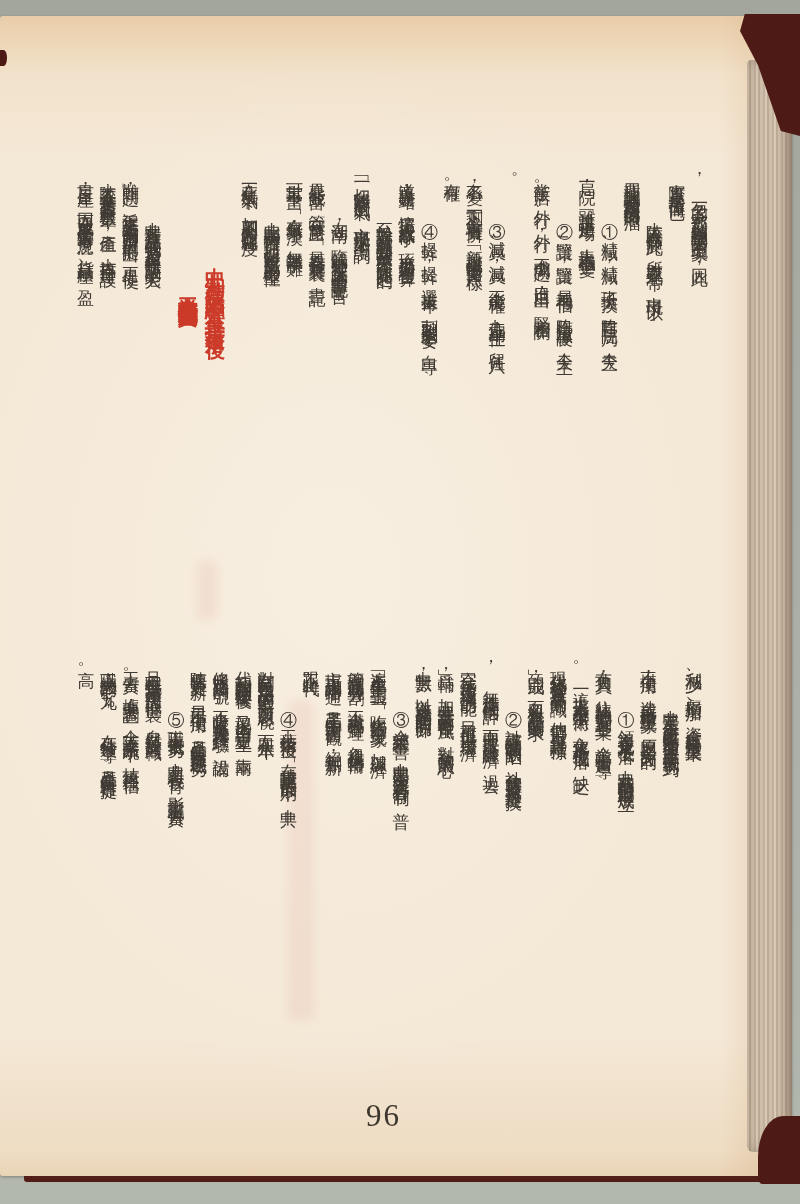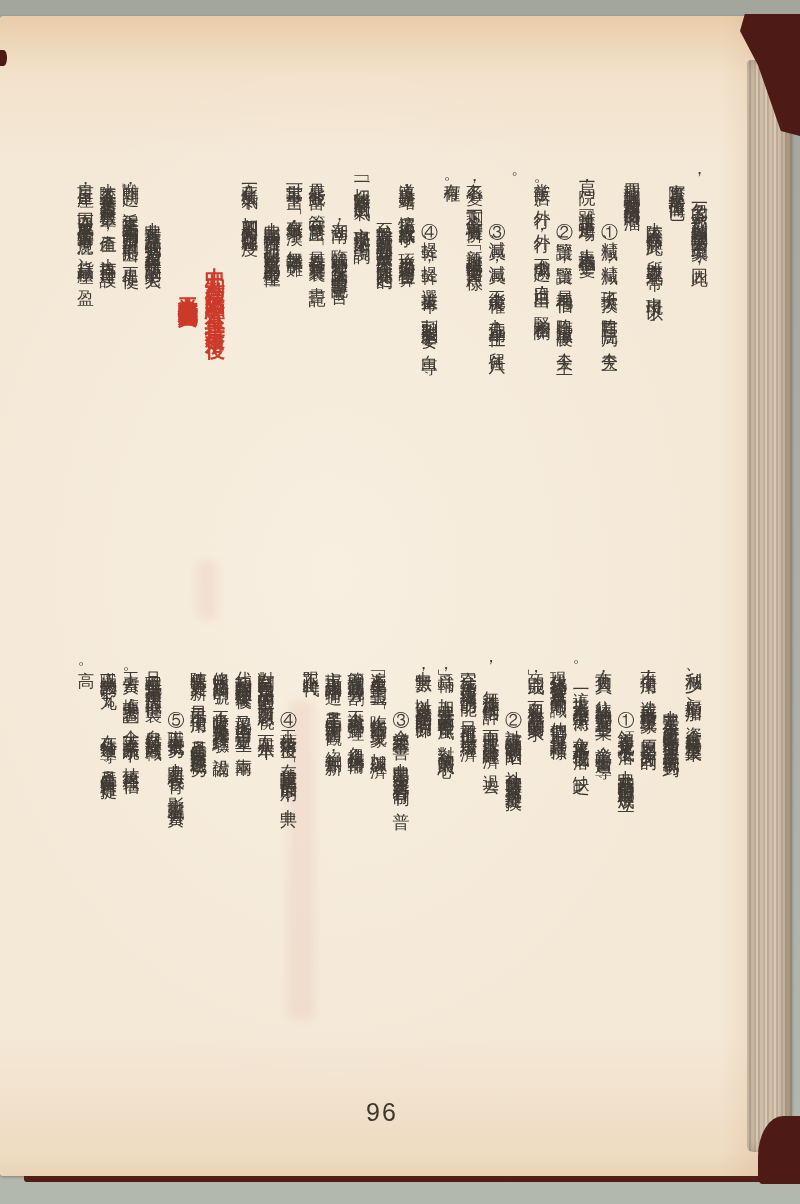--- a/index.html
+++ b/index.html
@@ -84,22 +84,22 @@
     font-size:20px;
     width:27px;
     line-height:27px;
   }
   .heading-col:first-child{padding-top:82px;letter-spacing:5.5px;margin-block-start:9px;}
   .heading-col:last-child{padding-top:112px;letter-spacing:0.6px;margin-block-end:11px;}
 
   
   .page-number{
     position:absolute;left:366px;top:1098px;z-index:5;
-    font-family:Liberation Sans, sans-serif;
-    font-size:25px;color:#3e372e;letter-spacing:2px;
+    font-family:Liberation Serif, serif;
+    font-size:31px;color:#3e372e;letter-spacing:2px;
   }
 </style>
 </head>
 <body>
 
 <div class="scan">
 
   <div class="page"></div>
 
   <div class="bleed b1"></div>

